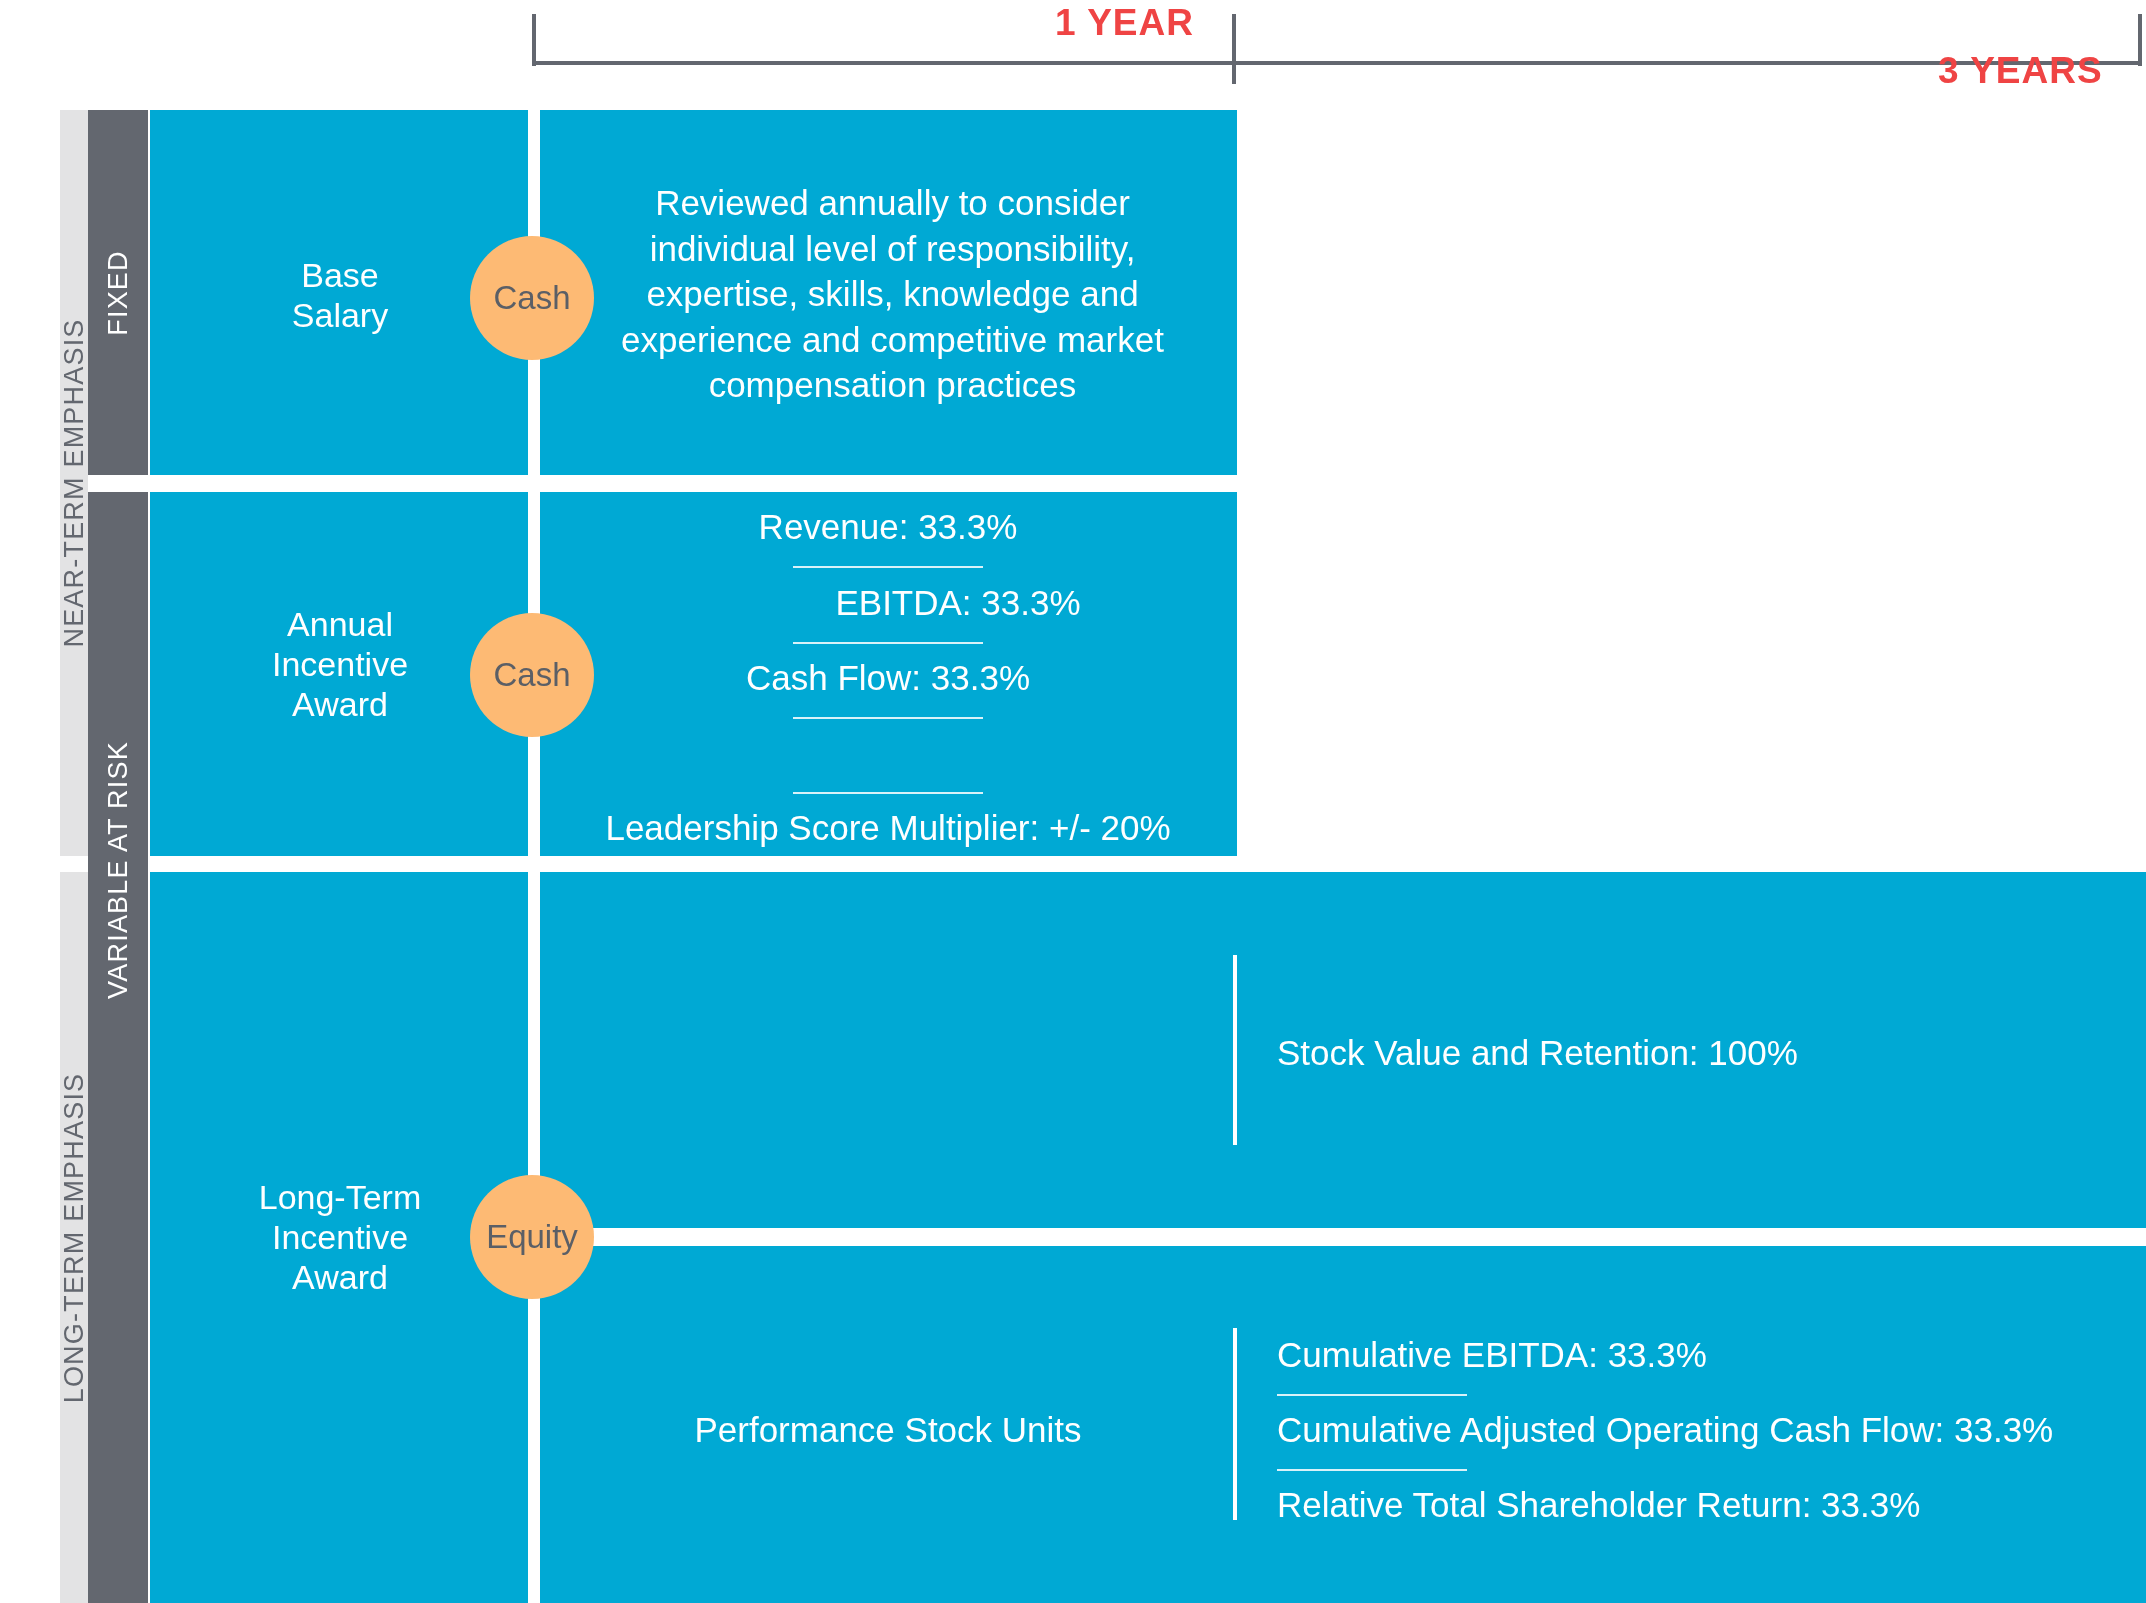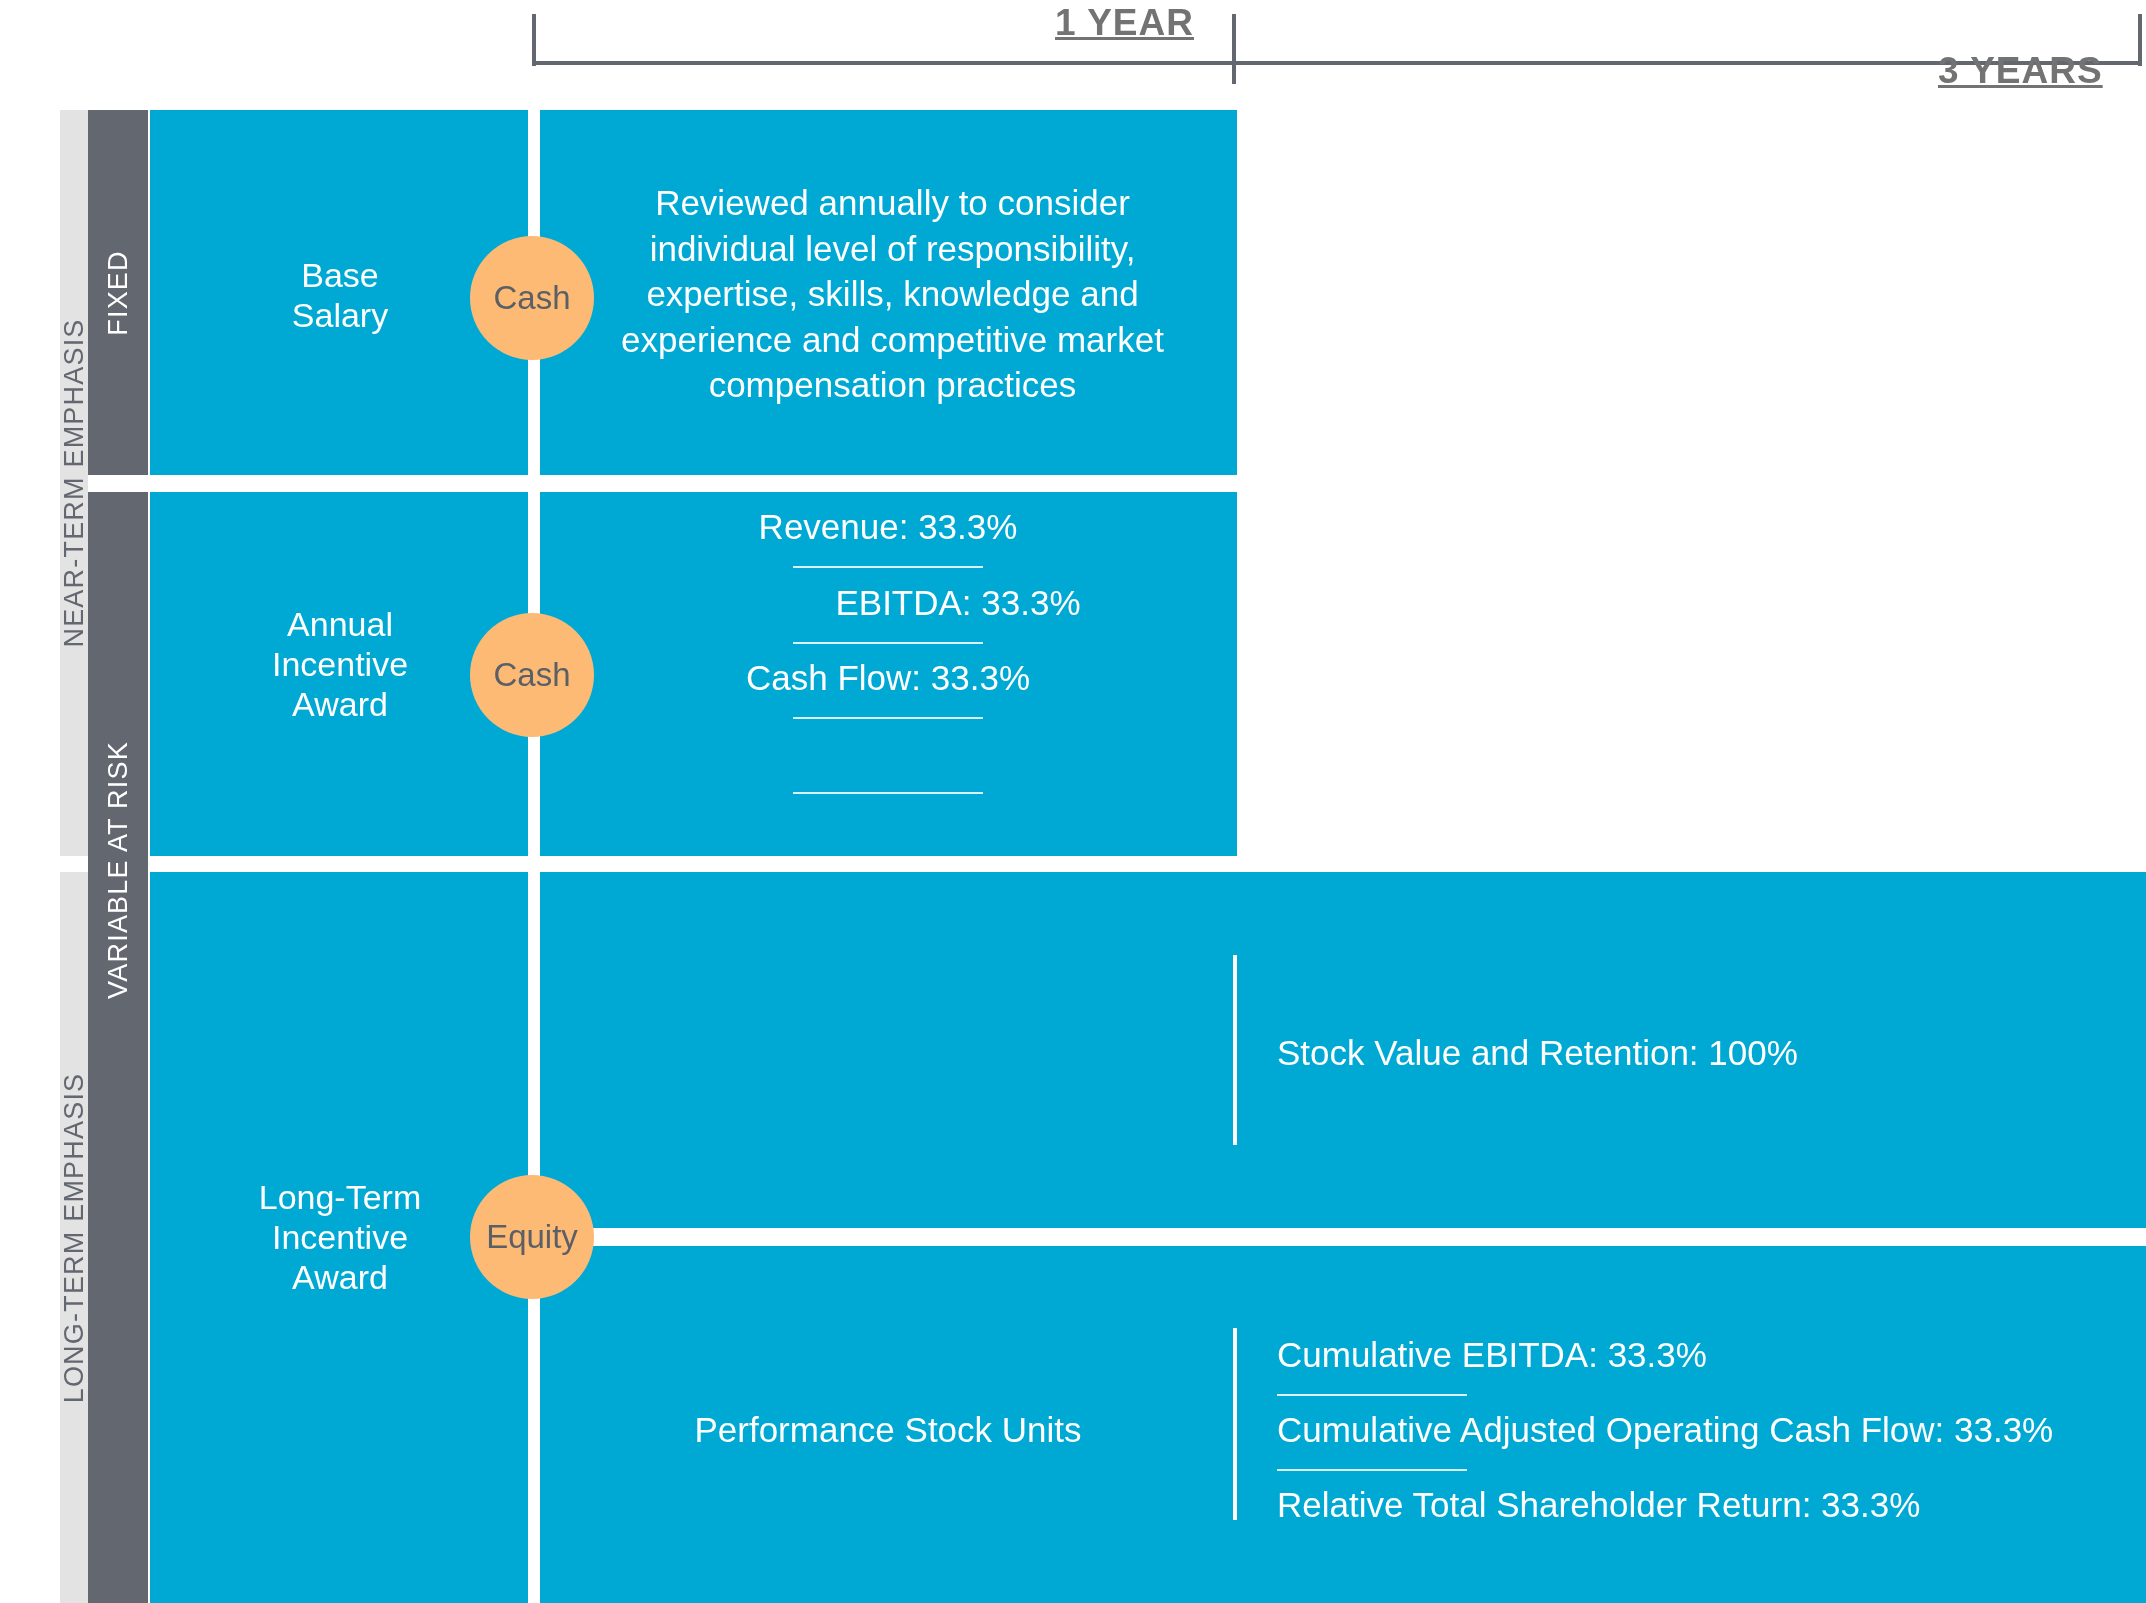--- a/index.html
+++ b/index.html
@@ -12,26 +12,25 @@
     width:2146px;
     height:1603px;
     background:#ffffff;
     overflow:hidden;
   }
 
   
   .tl-line{position:absolute;background:#63676f;}
   .tl-label{
     position:absolute;
-    color:#737373;
+    color:#ef4444;
     font-size:37px;
     font-weight:bold;
     letter-spacing:1px;
     white-space:nowrap;
-    text-decoration:underline;
   }
 
   
   .rail-outer{
     position:absolute;
     background:#e3e3e4;
     left:60px;
     width:28px;
   }
   .rail-inner{
@@ -167,20 +166,21 @@
   <div class="sep" style="left:793px; top:566px; width:190px;"></div>
 
   <div class="metric" style="left:916px; top:583px;margin-left:42px;">EBITDA: 33.3%</div>
   <div class="sep" style="left:793px; top:642px; width:190px;"></div>
 
   <div class="metric" style="left:888px; top:658px;">Cash Flow: 33.3%</div>
   <div class="sep" style="left:793px; top:717px; width:190px;"></div>
 
   <div class="sep" style="left:793px; top:792px; width:190px;"></div>
 
+  <div class="metric" style="left:888px; top:808px;">Leadership Score Multiplier: +/- 20%</div>
 
   <div class="panel" style="left:150px; top:872px; width:378px; height:731px;"></div>
   <div class="panel" style="left:540px; top:872px; width:1606px; height:731px;"></div>
 
   <div class="wdiv" style="left:590px; top:1228px; width:1556px; height:18px;"></div>
 
   <div class="lbl-left" style="left:190px; top:1168px; width:300px;margin-top:9px;">Long-Term
 Incentive
 Award</div>
 

